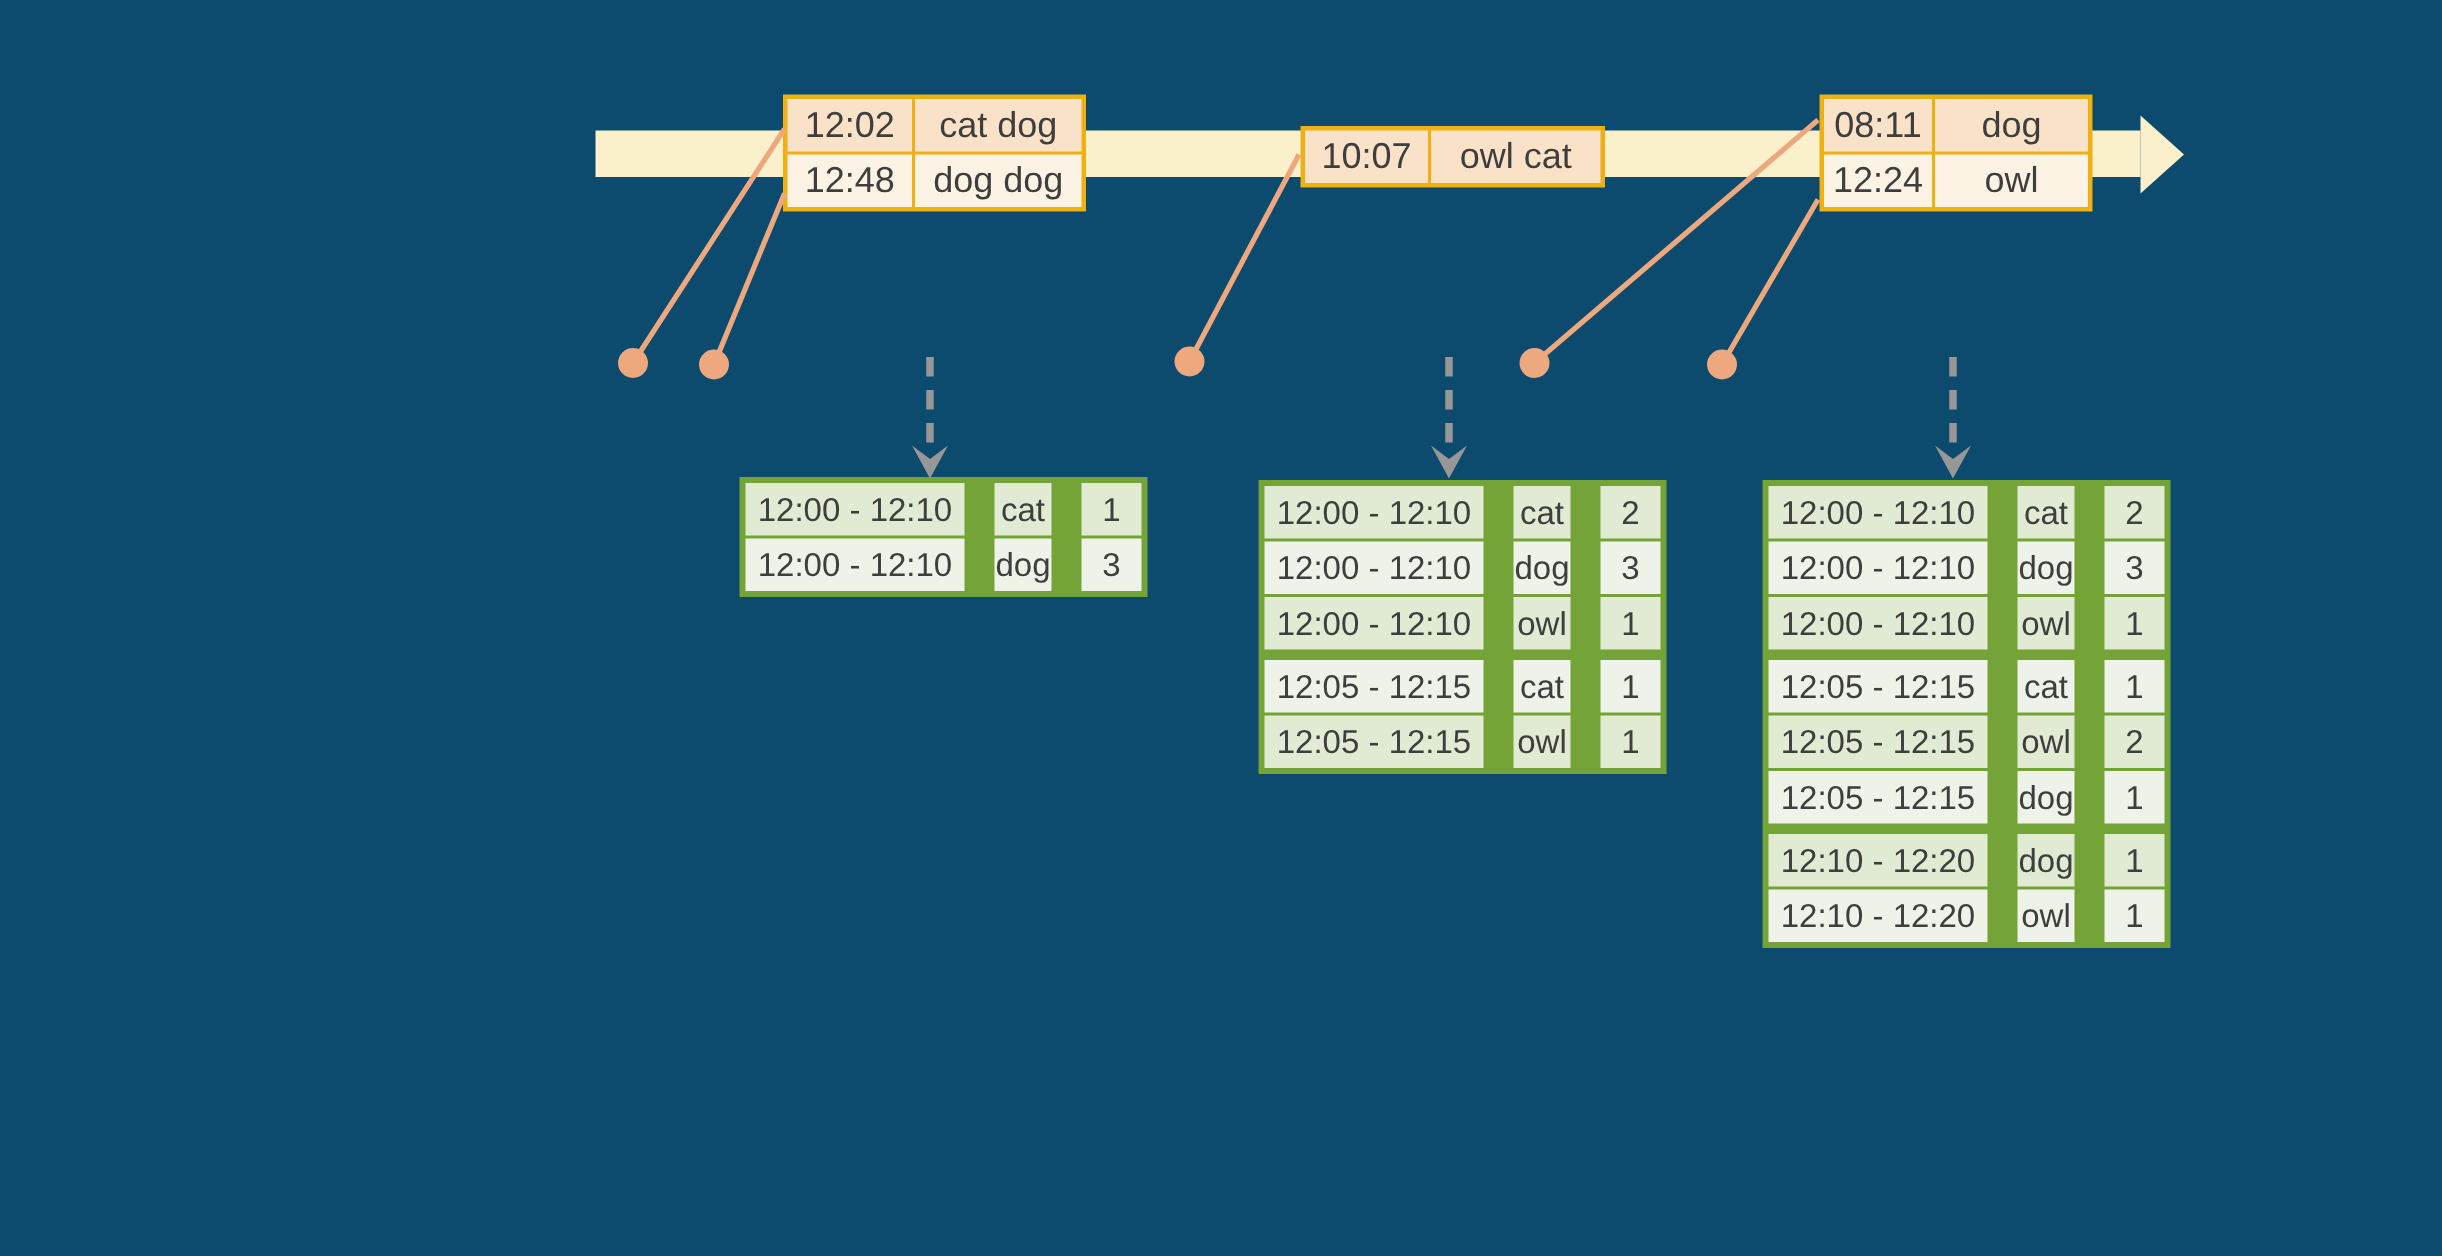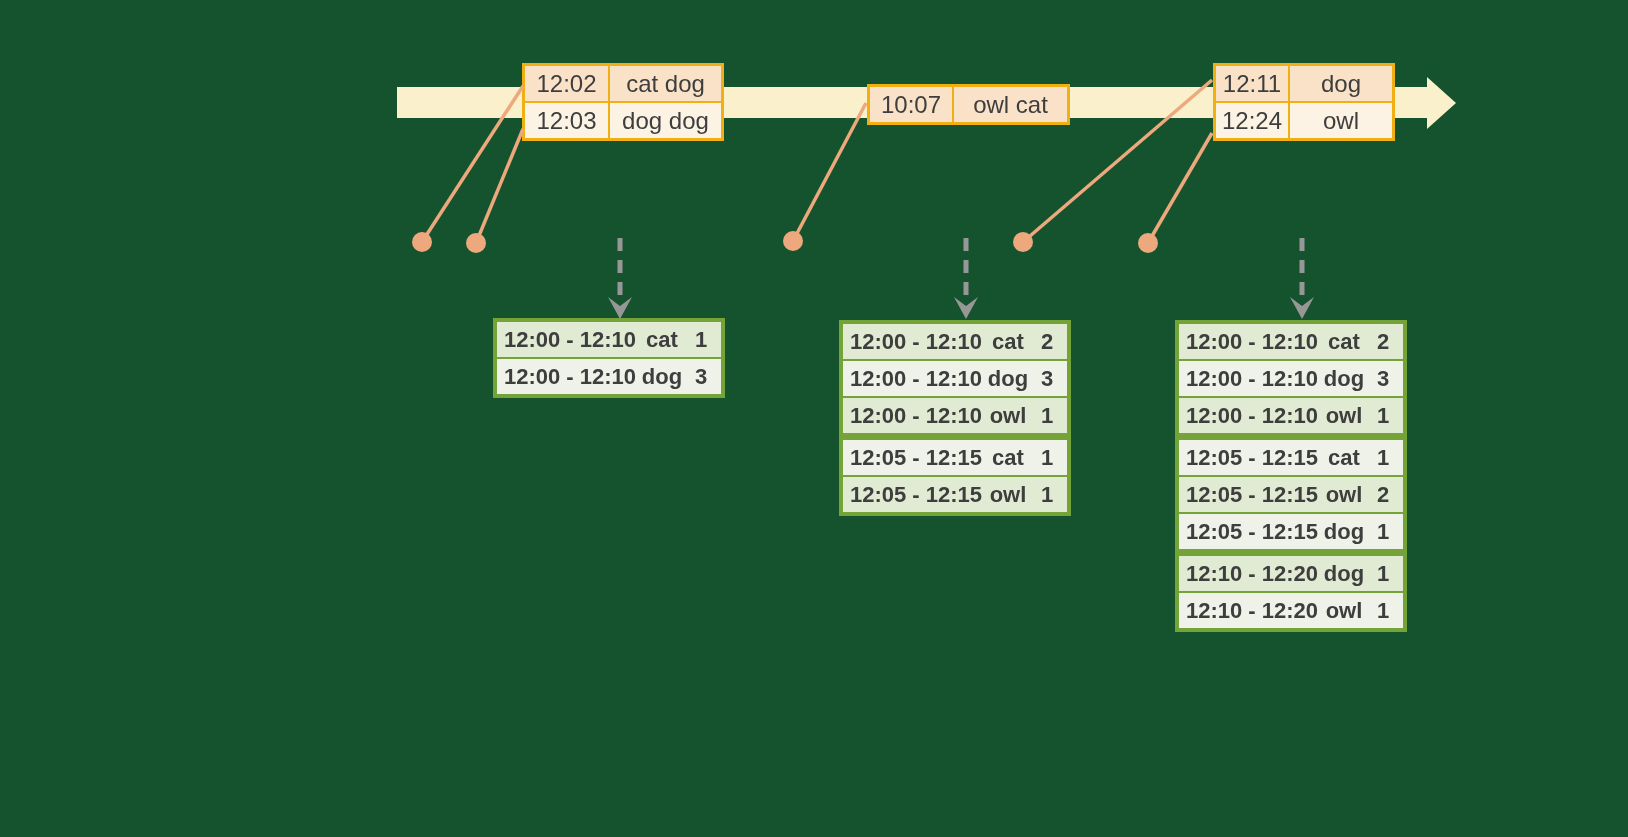--- a/index.html
+++ b/index.html
@@ -1,39 +1,39 @@
 <!DOCTYPE html>
 <html><head>
 <meta charset="utf-8">
 <style>
   * { margin:0; padding:0; box-sizing:border-box; }
   html,body { background:#000; }
   .canvas {
-    position:relative; width:1628px; height:837px; background:#14532d;
+    position:relative; width:1628px; height:837px; background:#0c4a6e;
     overflow:hidden; font-family:"Liberation Sans", sans-serif; color:#3E3E3E;
   }
   
   .band { position:absolute; left:397px; top:87px; width:1030px; height:31px; background:#FAF0CB; }
   .band-head { position:absolute; left:1427px; top:77px; width:0; height:0;
     border-top:26px solid transparent; border-bottom:26px solid transparent; border-left:29px solid #FAF0CB; }
   
   .o-table { position:absolute; display:grid; gap:2px; padding:3px; background:#F0B013; }
   #o1 { left:522px; top:63px;  grid-template-columns:83px 111px; }
   #o2 { left:867px; top:84px;  grid-template-columns:82px 113px; }
   #o3 { left:1213px; top:63px; grid-template-columns:72px 102px; }
   .o-cell { height:35px; display:flex; align-items:center; justify-content:center;
     font-size:24px; white-space:nowrap; }
   .peach { background:#F9E2C7; }
   .cream { background:#FCF3E4; }
   
   .g-table { position:absolute; background:#74A437; padding:4px; }
   #g1 { left:493px;  top:318px; }
   #g2 { left:839px;  top:320px; }
   #g3 { left:1175px; top:320px; }
-  .g-row { display:flex; gap:0; margin-top:2px;font-weight:bold; }
+  .g-row { display:flex; gap:20px; margin-top:2px; }
   .g-row:first-child { margin-top:0; }
   .g-row.group { margin-top:7px; }
   .g-cell { height:35px; display:flex; align-items:center; justify-content:center;
     font-size:22px; white-space:nowrap; }
   .g-win { width:146px; } .g-word { width:38px; } .g-count { width:40px; }
   .dark  { background:#E1EAD2; }
   .light { background:#EFF2E8; }
   
   .overlay { position:absolute; left:0; top:0; pointer-events:none; }
   .salmon-line { stroke:#EEA87E; stroke-width:3.5; fill:none; }
@@ -45,31 +45,31 @@
 <body>
 
 <div class="canvas">
 
   <div class="band"></div>
   <div class="band-head"></div>
 
   <div class="o-table" id="o1">
     <div class="o-cell peach">12:02</div>
     <div class="o-cell peach">cat dog</div>
-    <div class="o-cell cream">12:03</div>
+    <div class="o-cell cream">12:48</div>
     <div class="o-cell cream">dog dog</div>
   </div>
 
   <div class="o-table" id="o2">
     <div class="o-cell peach">10:07</div>
     <div class="o-cell peach">owl cat</div>
   </div>
 
   <div class="o-table" id="o3">
-    <div class="o-cell peach">12:11</div>
+    <div class="o-cell peach">08:11</div>
     <div class="o-cell peach">dog</div>
     <div class="o-cell cream">12:24</div>
     <div class="o-cell cream">owl</div>
   </div>
 
   <div class="g-table" id="g1">
     <div class="g-row">
       <div class="g-cell g-win dark">12:00 - 12:10</div>
       <div class="g-cell g-word dark">cat</div>
       <div class="g-cell g-count dark">1</div>

